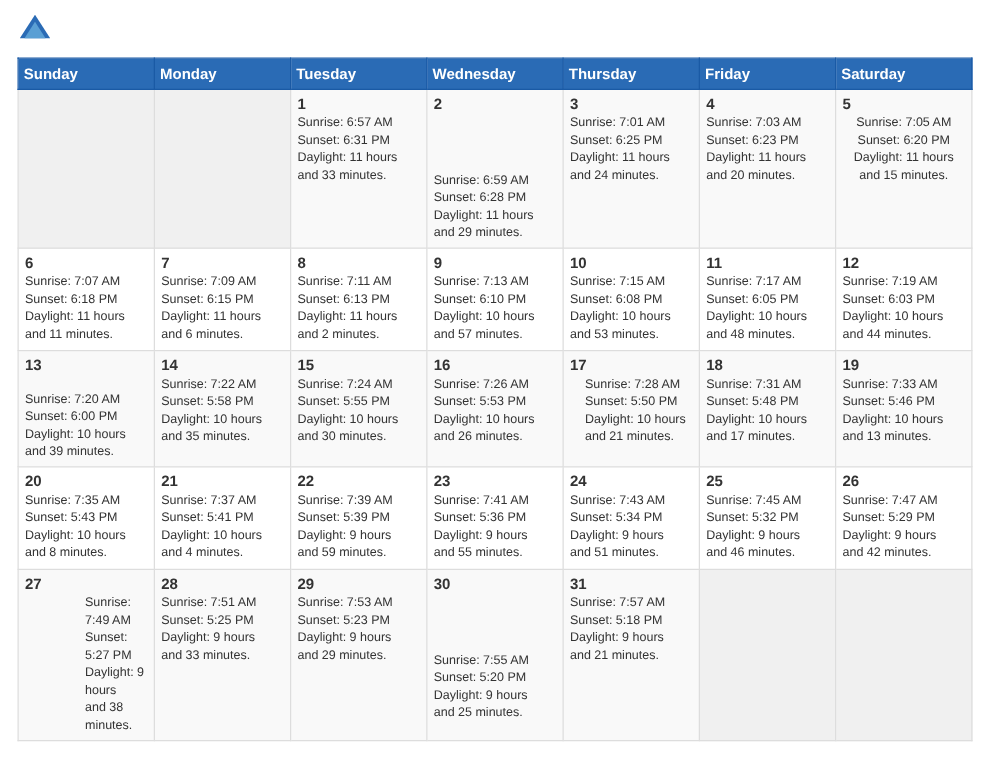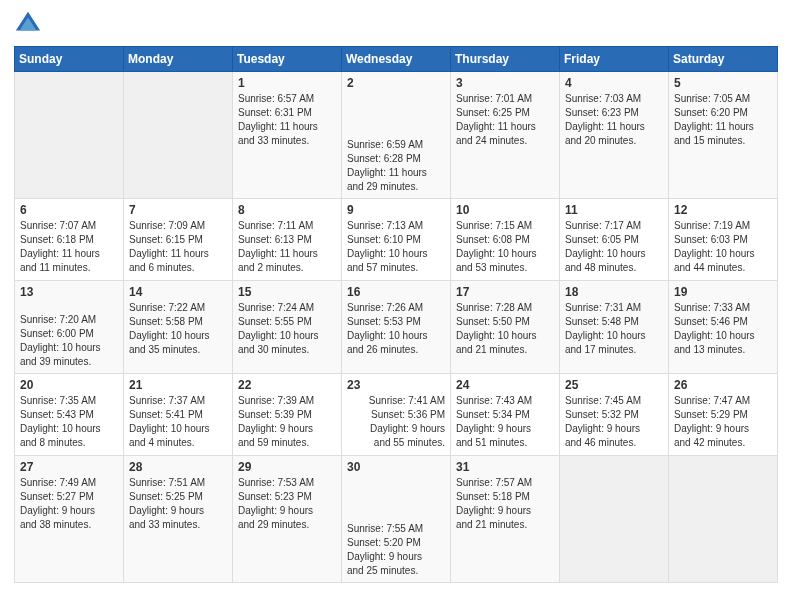--- a/index.html
+++ b/index.html
@@ -163,21 +163,21 @@
           </td>
           <td>
             <span class="day-num">4</span>
             <div class="day-info" style="white-space: pre-line;">Sunrise: 7:03 AM
 Sunset: 6:23 PM
 Daylight: 11 hours
 and 20 minutes.</div>
           </td>
           <td>
             <span class="day-num">5</span>
-            <div class="day-info" style="white-space: pre-line;">Sunrise: 7:05 AM
+            <div class="day-info" style="white-space: pre-line; text-align: center;">Sunrise: 7:05 AM
 Sunset: 6:20 PM
 Daylight: 11 hours
 and 15 minutes.</div>
           </td>
         </tr>
         <tr>
           <td>
             <span class="day-num">6</span>
             <div class="day-info" style="white-space: pre-line;">Sunrise: 7:07 AM
 Sunset: 6:18 PM
@@ -251,21 +251,21 @@
           </td>
           <td>
             <span class="day-num">16</span>
             <div class="day-info" style="white-space: pre-line;">Sunrise: 7:26 AM
 Sunset: 5:53 PM
 Daylight: 10 hours
 and 26 minutes.</div>
           </td>
           <td>
             <span class="day-num">17</span>
-            <div class="day-info" style="white-space: pre-line;">Sunrise: 7:28 AM
+            <div class="day-info" style="white-space: pre-line; margin-left: 12px;">Sunrise: 7:28 AM
 Sunset: 5:50 PM
 Daylight: 10 hours
 and 21 minutes.</div>
           </td>
           <td>
             <span class="day-num">18</span>
             <div class="day-info" style="white-space: pre-line;">Sunrise: 7:31 AM
 Sunset: 5:48 PM
 Daylight: 10 hours
 and 17 minutes.</div>
@@ -295,21 +295,21 @@
           </td>
           <td>
             <span class="day-num">22</span>
             <div class="day-info" style="white-space: pre-line;">Sunrise: 7:39 AM
 Sunset: 5:39 PM
 Daylight: 9 hours
 and 59 minutes.</div>
           </td>
           <td>
             <span class="day-num">23</span>
-            <div class="day-info" style="white-space: pre-line; text-align: right;">Sunrise: 7:41 AM
+            <div class="day-info" style="white-space: pre-line;">Sunrise: 7:41 AM
 Sunset: 5:36 PM
 Daylight: 9 hours
 and 55 minutes.</div>
           </td>
           <td>
             <span class="day-num">24</span>
             <div class="day-info" style="white-space: pre-line;">Sunrise: 7:43 AM
 Sunset: 5:34 PM
 Daylight: 9 hours
 and 51 minutes.</div>
@@ -325,21 +325,21 @@
             <span class="day-num">26</span>
             <div class="day-info" style="white-space: pre-line;">Sunrise: 7:47 AM
 Sunset: 5:29 PM
 Daylight: 9 hours
 and 42 minutes.</div>
           </td>
         </tr>
         <tr>
           <td>
             <span class="day-num">27</span>
-            <div class="day-info" style="white-space: pre-line;">Sunrise: 7:49 AM
+            <div class="day-info" style="white-space: pre-line; margin-left: 48px;">Sunrise: 7:49 AM
 Sunset: 5:27 PM
 Daylight: 9 hours
 and 38 minutes.</div>
           </td>
           <td>
             <span class="day-num">28</span>
             <div class="day-info" style="white-space: pre-line;">Sunrise: 7:51 AM
 Sunset: 5:25 PM
 Daylight: 9 hours
 and 33 minutes.</div>

